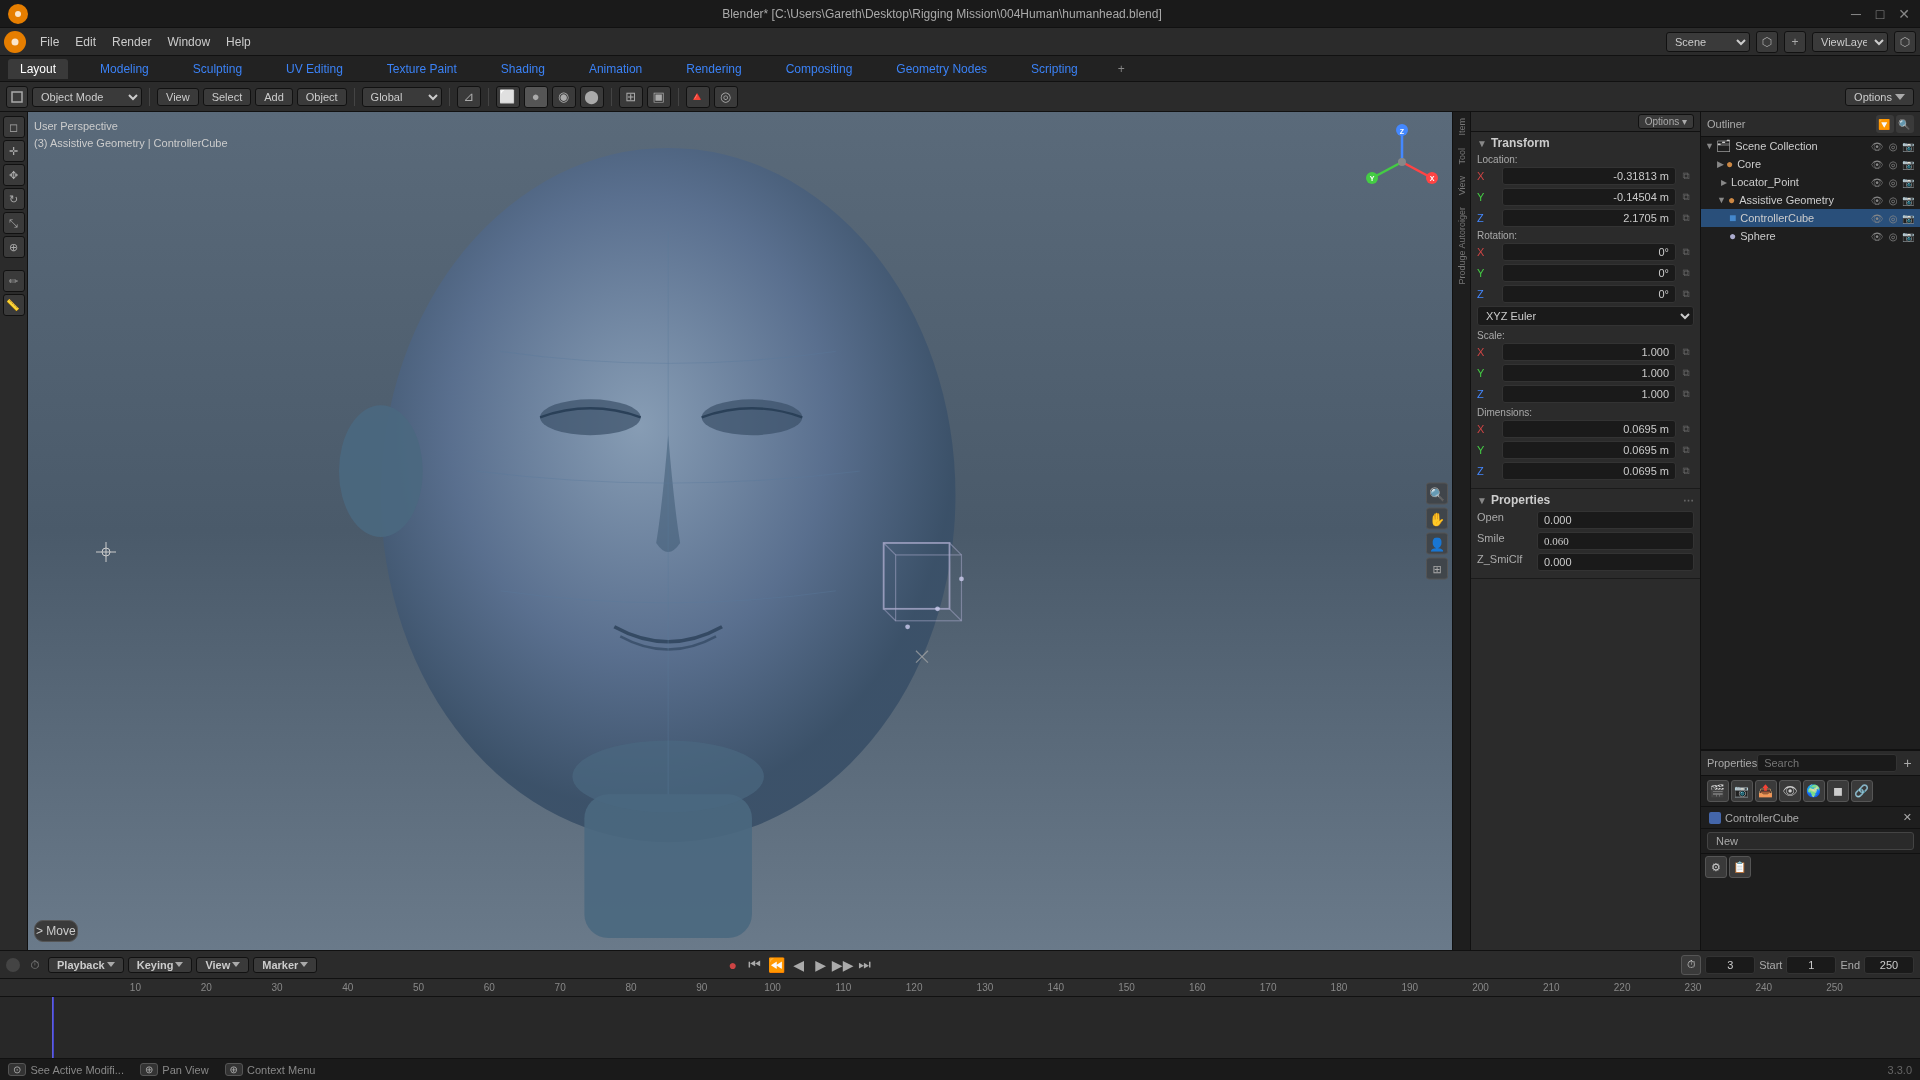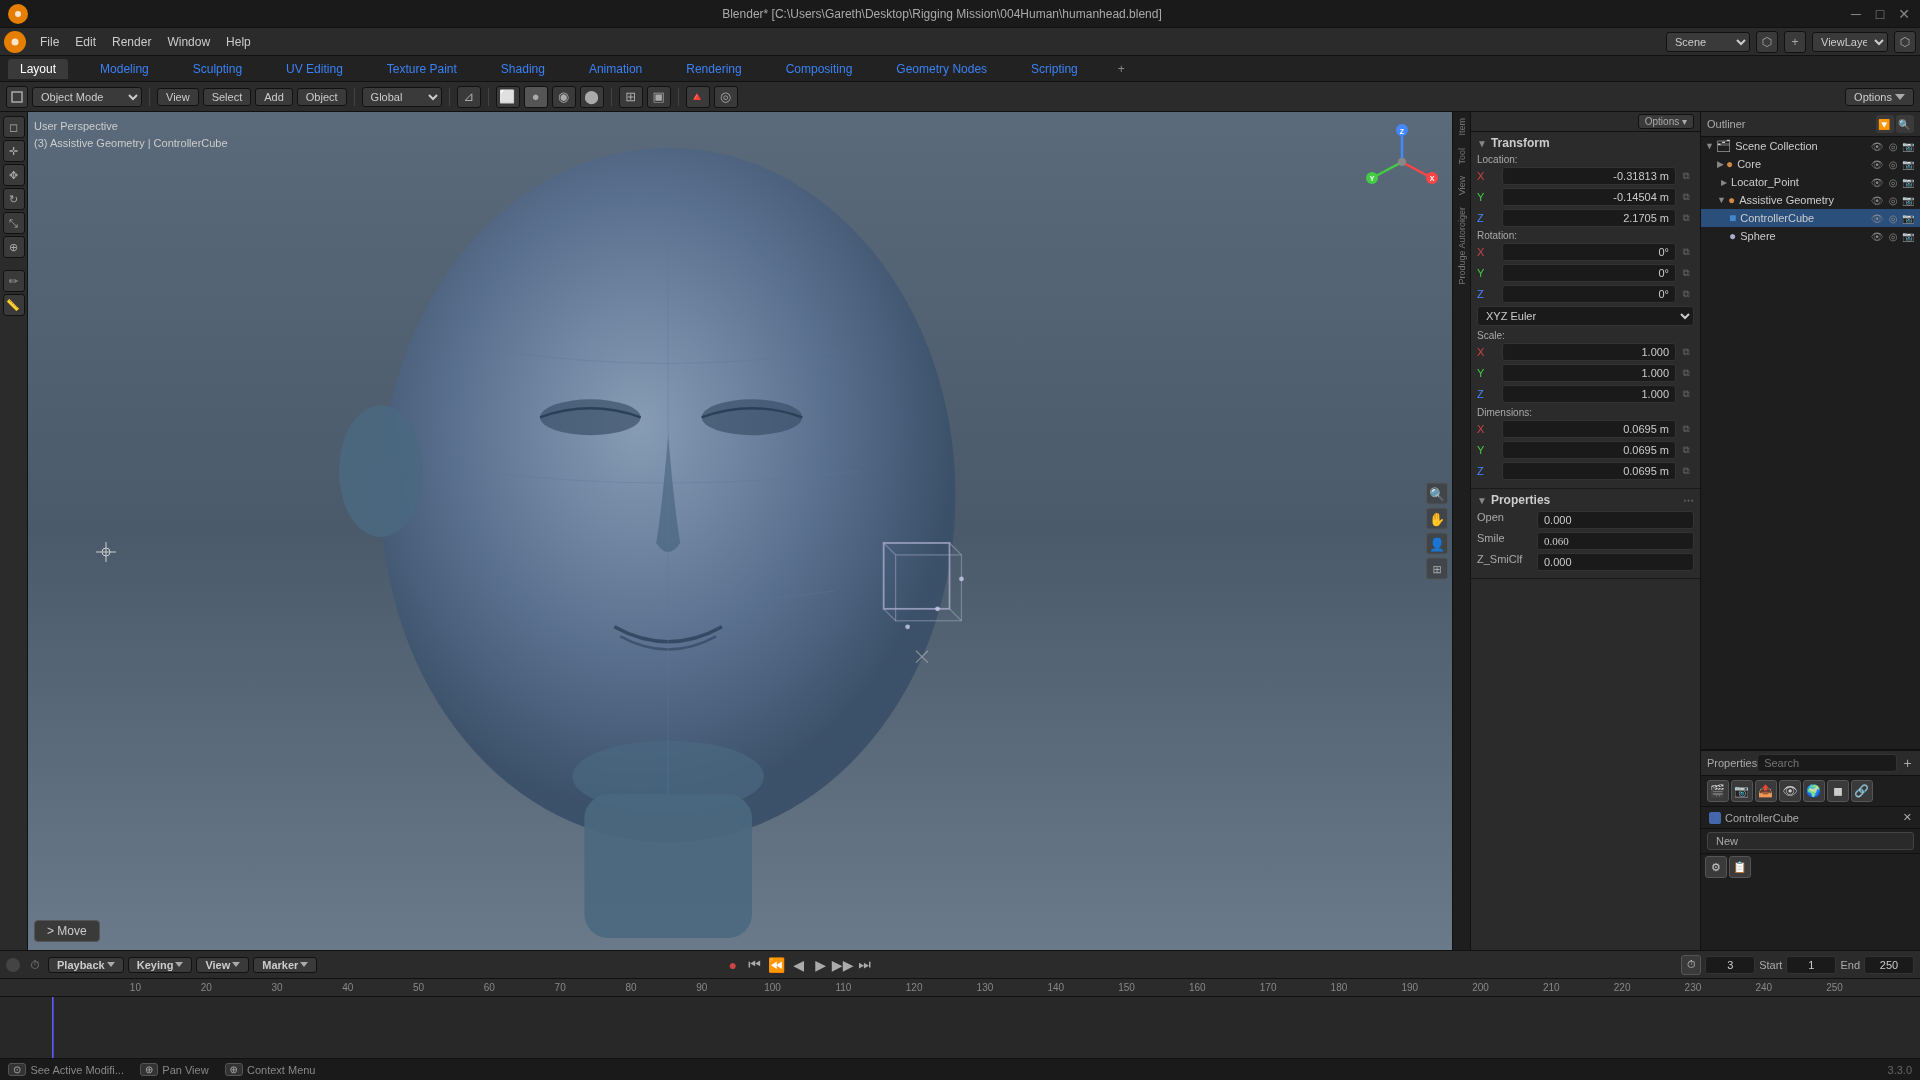--- a/index.html
+++ b/index.html
@@ -204,22 +204,22 @@
     .status-key { background: #333; border: 1px solid #555; border-radius: 3px; padding: 0 4px; font-size: 10px; color: #aaa; }
     .status-version { margin-left: auto; color: #666; font-size: 11px; }
 
     
     #move-label {
       position: absolute;
       bottom: 8px;
       left: 6px;
       background: #3a3a3a;
       border: 1px solid #555;
-      border-radius: 4px;
-      padding: 3px 12px;
+      border-radius: 9px;
+      padding: 3px 1px;
       color: #ccc;
       font-size: 12px;
       cursor: pointer;
     }
 
     .props-options-btn { background: #3a3a3a; border: 1px solid #111; color: #aaa; font-size: 10px; padding: 1px 6px; border-radius: 3px; cursor: pointer; margin-left: auto; }
 
     .triangle-down { display: inline-block; width: 0; height: 0; border-left: 5px solid transparent; border-right: 5px solid transparent; border-top: 6px solid #aaa; }
 
     

